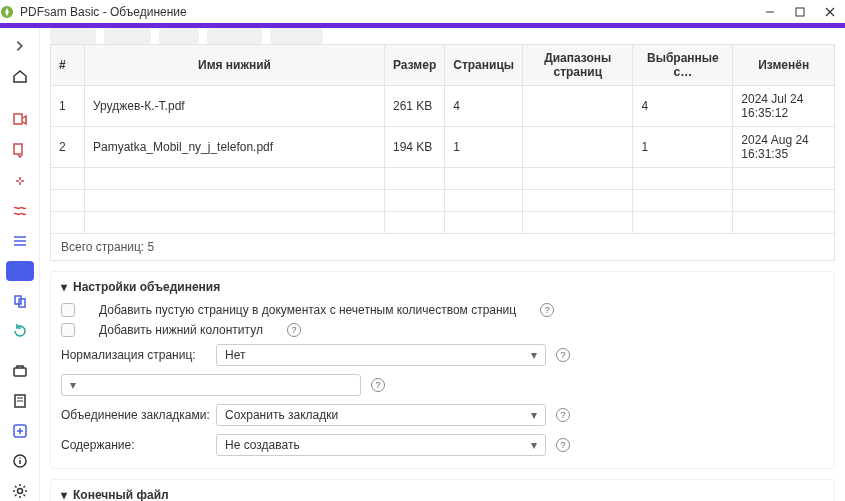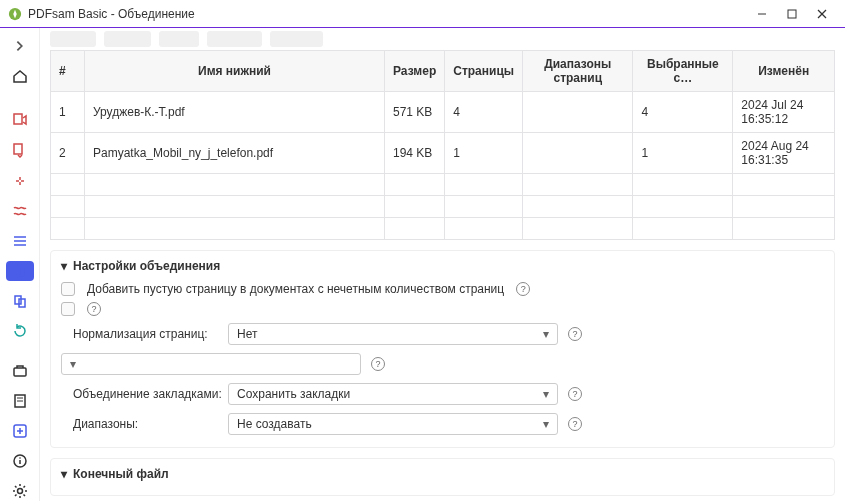--- a/index.html
+++ b/index.html
@@ -1,17 +1,17 @@
 <!DOCTYPE html>
 <html><head>
 <meta charset="utf-8">
 <style>
 * { box-sizing: border-box; margin: 0; padding: 0; }
 body { font-family: "Segoe UI", Arial, sans-serif; font-size: 12px; color: #333; background: #fff; width: 845px; height: 501px; overflow: hidden; }
-.titlebar { height: 28px; display: flex; align-items: center; padding: 0 8px; border-bottom: 1px solid #6d28d9; }
+.titlebar { height: 28px; display: flex; align-items: center; padding: 0 0; border-bottom: 5px solid #6d28d9; }
 .titlebar .logo { width: 14px; height: 14px; margin-right: 6px; }
 .titlebar .title { flex: 1; font-size: 12px; color: #333; }
 .titlebar .winbtn { width: 30px; height: 28px; display: flex; align-items: center; justify-content: center; color: #333; }
 .app { display: flex; height: calc(501px - 28px); }
 .sidebar { width: 40px; border-right: 1px solid #eee; display: flex; flex-direction: column; align-items: center; padding-top: 8px; gap: 10px; }
 .sidebar .sbtn { width: 28px; height: 28px; display: flex; align-items: center; justify-content: center; border-radius: 4px; color: #555; }
 .sidebar .sbtn.active { background: #4a5de8; color: #fff; }
 .sidebar .sbtn.red { color: #d04a4a; }
 .sidebar .sbtn.blue { color: #4a5de8; }
 .sidebar .sbtn.teal { color: #1aa59c; }
@@ -22,25 +22,25 @@
 .content { padding: 0 10px; }
 .table { width: 100%; border-collapse: collapse; font-size: 12px; }
 .table th { background: #f7f7f8; border: 1px solid #e3e3e6; padding: 6px 8px; font-weight: 600; color: #333; text-align: center; }
 .table td { border: 1px solid #e3e3e6; padding: 6px 8px; color: #333; height: 22px; }
 .table th.idx, .table td.idx { width: 34px; text-align: left; }
 .table th.fn { width: 300px; }
 .statusrow { padding: 6px 10px; border: 1px solid #e3e3e6; border-top: none; color: #555; }
 .section { border: 1px solid #eee; border-radius: 4px; margin-top: 10px; padding: 8px 10px; }
 .section-title { display: flex; align-items: center; gap: 6px; font-weight: 600; color: #333; margin-bottom: 6px; }
 .chev { display: inline-block; transform: rotate(0deg); }
-.row { display: flex; align-items: center; gap: 12px; padding: 3px 0; }
+.row { display: flex; align-items: center; gap: 24px; padding: 3px 0; }
 .checkbox { width: 14px; height: 14px; border: 1px solid #bbb; border-radius: 3px; background: #fafafa; }
 .help { width: 14px; height: 14px; border: 1.2px solid #888; border-radius: 50%; display: inline-flex; align-items: center; justify-content: center; font-size: 9px; color: #666; }
 .formrow { display: flex; align-items: center; padding: 4px 0; }
-.formrow .lbl { width: 155px; color: #333; margin-left: 12px; }
+.formrow .lbl { width: 155px; color: #333; }
 .formrow .select { flex: 0 0 330px; border: 1px solid #ccc; border-radius: 3px; padding: 3px 8px; display: flex; align-items: center; justify-content: space-between; background: #fff; }
 .formrow .select .caret { color: #666; }
 .formrow .after { margin-left: 10px; }
 svg { display: block; }
 </style>
 </head>
 <body>
 
 <div class="titlebar">
   <span class="logo">
@@ -182,21 +182,21 @@
             <th>Страницы</th>
             <th>Диапазоны страниц</th>
             <th>Выбранные с…</th>
             <th>Изменён</th>
           </tr>
         </thead>
         <tbody id="tbody">
             <tr>
               <td class="idx">1</td>
               <td>Уруджев-К.-Т.pdf</td>
-              <td>571 KB</td>
+              <td>261 KB</td>
               <td>4</td>
               <td></td>
               <td>4</td>
               <td>2024 Jul 24 16:35:12</td>
             </tr>
             <tr>
               <td class="idx">2</td>
               <td>Pamyatka_Mobil_ny_j_telefon.pdf</td>
               <td>194 KB</td>
               <td>1</td>
@@ -226,33 +226,35 @@
               <td class="idx"></td>
               <td></td>
               <td></td>
               <td></td>
               <td></td>
               <td></td>
               <td></td>
             </tr>
           </tbody>
       </table>
+      <div class="statusrow">Всего страниц: 5</div>
 
       <div class="section">
         <div class="section-title">
           <span class="chev">▾</span>
           <span>Настройки объединения</span>
         </div>
         <div class="row">
           <span class="checkbox"></span>
           <span>Добавить пустую страницу в документах с нечетным количеством страниц</span>
           <span class="help">?</span>
         </div>
         <div class="row">
           <span class="checkbox"></span>
+          <span>Добавить нижний колонтитул</span>
           <span class="help">?</span>
         </div>
         <div class="formrow">
           <span class="lbl">Нормализация страниц:</span>
           <div class="select">
             <span>Нет</span>
             <span class="caret">▾</span>
           </div>
           <span class="help after">?</span>
         </div>
@@ -264,21 +266,21 @@
         </div>
         <div class="formrow">
           <span class="lbl">Объединение закладками:</span>
           <div class="select">
             <span>Сохранить закладки</span>
             <span class="caret">▾</span>
           </div>
           <span class="help after">?</span>
         </div>
         <div class="formrow">
-          <span class="lbl">Диапазоны:</span>
+          <span class="lbl">Содержание:</span>
           <div class="select">
             <span>Не создавать</span>
             <span class="caret">▾</span>
           </div>
           <span class="help after">?</span>
         </div>
       </div>
 
       <div class="section">
         <div class="section-title">

